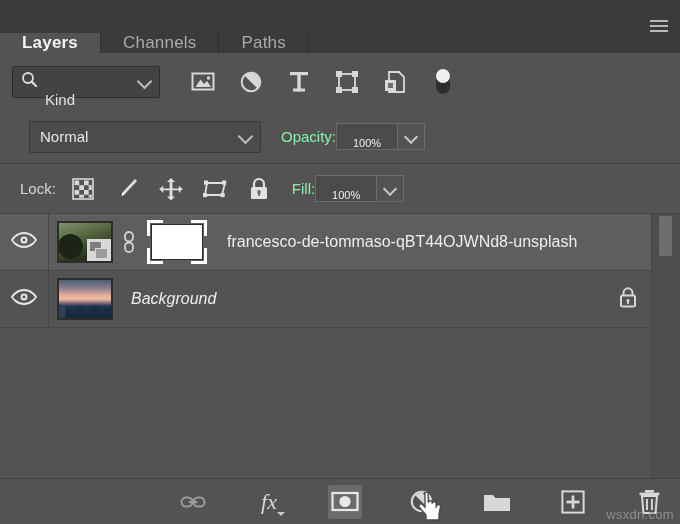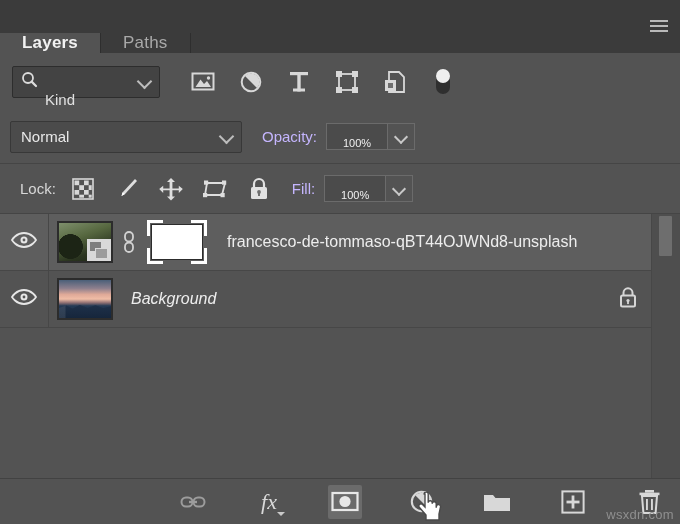--- a/index.html
+++ b/index.html
@@ -118,42 +118,41 @@
     justify-content: center;
   }
 
   
   .blend-row {
     position: absolute;
     left: 0; top: 110px;
     width: 680px; height: 54px;
     display: flex;
     align-items: center;
-    padding: 0 10px;
+    padding: 0 29px;
     box-sizing: border-box;
     border-bottom: 1px solid #454545;
   }
   .blend-select {
     position: relative;
     width: 232px; height: 32px;
     background: #4b4b4b;
     border: 1px solid #383838;
     border-radius: 2px;
     display: flex;
     align-items: center;
     padding-left: 10px;
     box-sizing: border-box;
     font-size: 15px;
     color: #e8e8e8;
   }
   .opacity-label, .fill-label {
     font-size: 15px;
-    color: #c4b5fd;
+    color: #86efac;
     margin-left: 20px;
-    margin-right: 9px;
   }
   .numfield {
     width: 62px; height: 27px;
     background: #4b4b4b;
     border: 1px solid #6b6b6b;
     display: flex;
     align-items: flex-end;
     justify-content: center;
     font-size: 11px;
     color: #f0f0f0;
@@ -404,20 +403,23 @@
   }
 </style>
 </head>
 <body>
 
 <div class="panel">
 
   <div class="tabbar">
     <div class="tab active">
       <span>Layers</span>
+    </div>
+    <div class="tab">
+      <span>Channels</span>
     </div>
     <div class="tab">
       <span>Paths</span>
     </div>
     <div class="tab tab-filler"></div>
     <div class="panel-menu">
       <span></span>
       <span></span>
       <span></span>
     </div>

